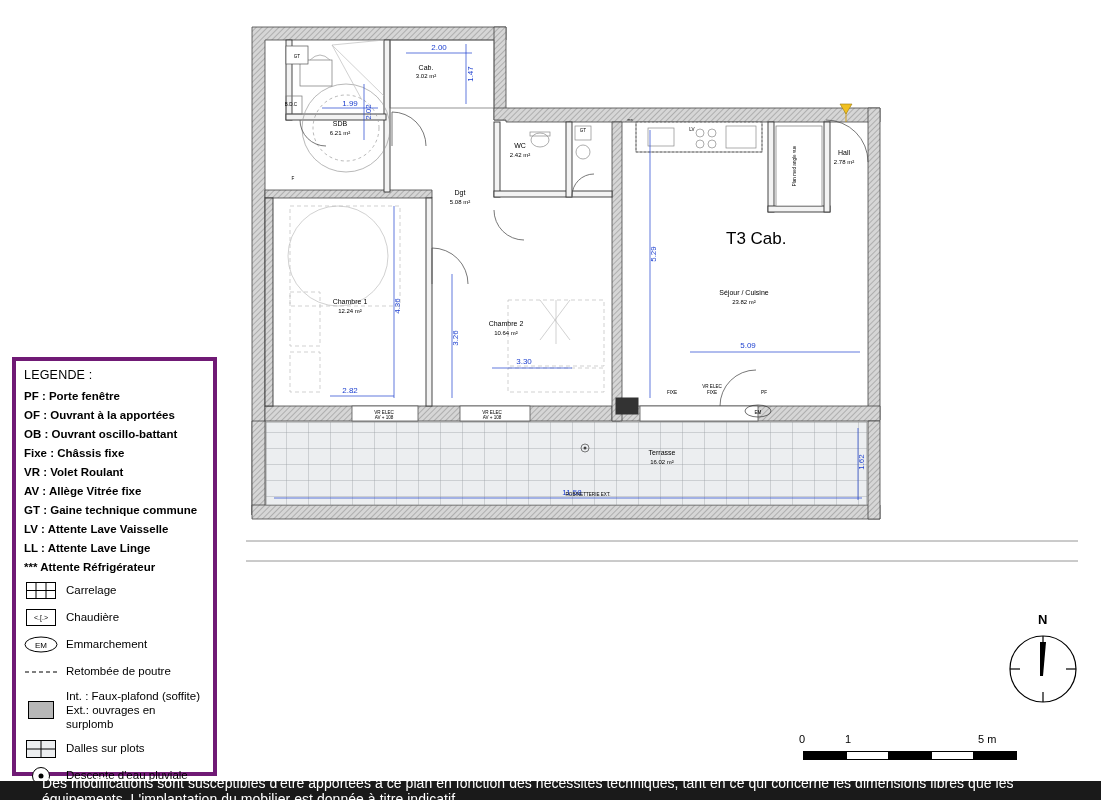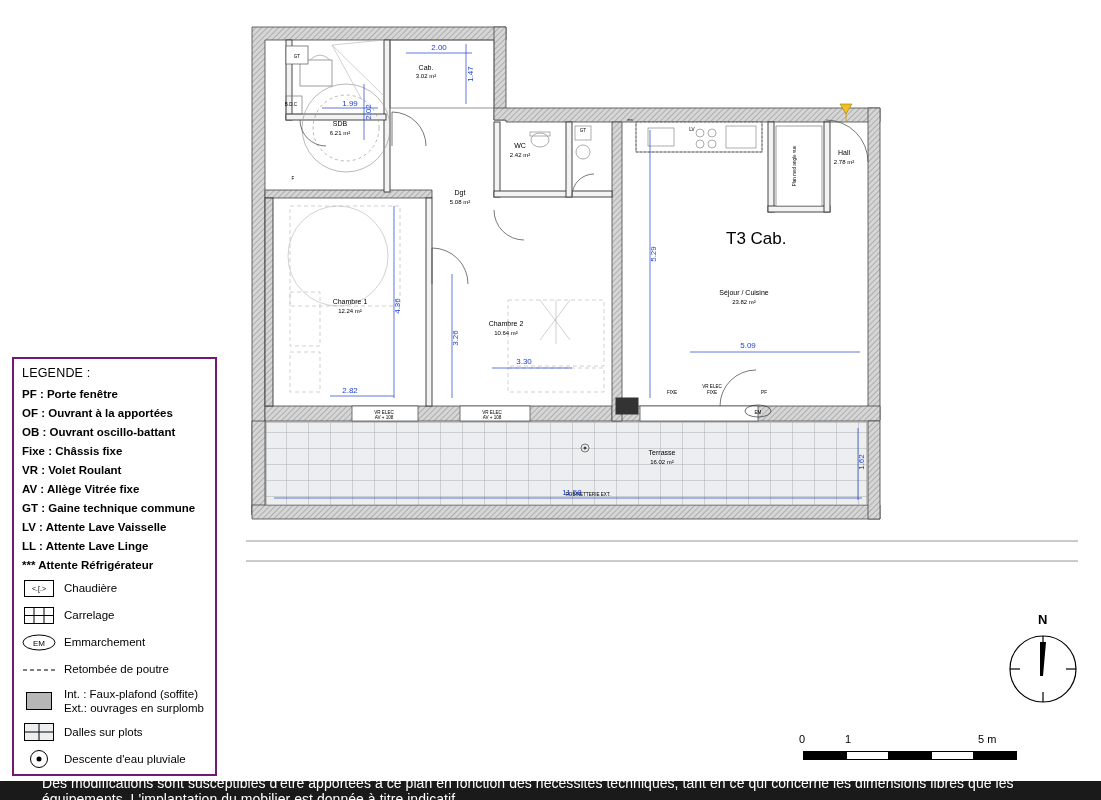--- a/index.html
+++ b/index.html
@@ -24,21 +24,21 @@
     position: absolute;
     left: 0; top: 0;
   }
   
   .legend {
     position: absolute;
     left: 12px;
     top: 357px;
     width: 205px;
     height: 419px;
-    border: 2px solid #701a75;
+    border: 4px solid #701a75;
     background: #fff;
     box-sizing: border-box;
     padding: 8px 8px 4px 8px;
     font-size: 11.5px;
     color: #000;
     line-height: 1.0;
   }
   .legend-title {
     font-size: 12.5px;
     margin-bottom: 9px;
@@ -376,37 +376,37 @@
   <div class="legend-line">VR : Volet Roulant</div>
   <div class="legend-line">AV : Allège Vitrée fixe</div>
   <div class="legend-line">GT : Gaine technique commune</div>
   <div class="legend-line">LV : Attente Lave Vaisselle</div>
   <div class="legend-line">LL : Attente Lave Linge</div>
   <div class="legend-line" style="font-weight:bold">*** Attente Réfrigérateur</div>
 
   <div class="legend-sym-row">
     <span class="sym">
       <svg width="30" height="17" viewBox="0 0 30 17">
-          <rect x="0.5" y="0.5" width="29" height="16" fill="none" stroke="#000" stroke-width="1"></rect>
-          <text x="15" y="11" font-size="7" text-anchor="middle" font-family="Liberation Sans, sans-serif">&lt;.[.&gt;</text>
-        </svg>
-    </span>
-    <span class="txt">Chaudière</span>
-  </div>
-
-  <div class="legend-sym-row">
-    <span class="sym">
-      <svg width="30" height="17" viewBox="0 0 30 17">
           <rect x="0.5" y="0.5" width="29" height="16" fill="#fff" stroke="#000"></rect>
           <line x1="10" y1="0.5" x2="10" y2="16.5" stroke="#000"></line>
           <line x1="20" y1="0.5" x2="20" y2="16.5" stroke="#000"></line>
           <line x1="0.5" y1="8.5" x2="29.5" y2="8.5" stroke="#000"></line>
         </svg>
     </span>
     <span class="txt">Carrelage</span>
+  </div>
+
+  <div class="legend-sym-row">
+    <span class="sym">
+      <svg width="30" height="17" viewBox="0 0 30 17">
+          <rect x="0.5" y="0.5" width="29" height="16" fill="none" stroke="#000" stroke-width="1"></rect>
+          <text x="15" y="11" font-size="7" text-anchor="middle" font-family="Liberation Sans, sans-serif">&lt;.[.&gt;</text>
+        </svg>
+    </span>
+    <span class="txt">Chaudière</span>
   </div>
 
   <div class="legend-sym-row">
     <span class="sym">
       <svg width="34" height="17" viewBox="0 0 34 17">
           <ellipse cx="17" cy="8.5" rx="16" ry="7.5" fill="#fff" stroke="#000"></ellipse>
           <text x="17" y="11.5" font-size="8" text-anchor="middle" font-family="Liberation Sans, sans-serif">EM</text>
         </svg>
     </span>
     <span class="txt">Emmarchement</span>

